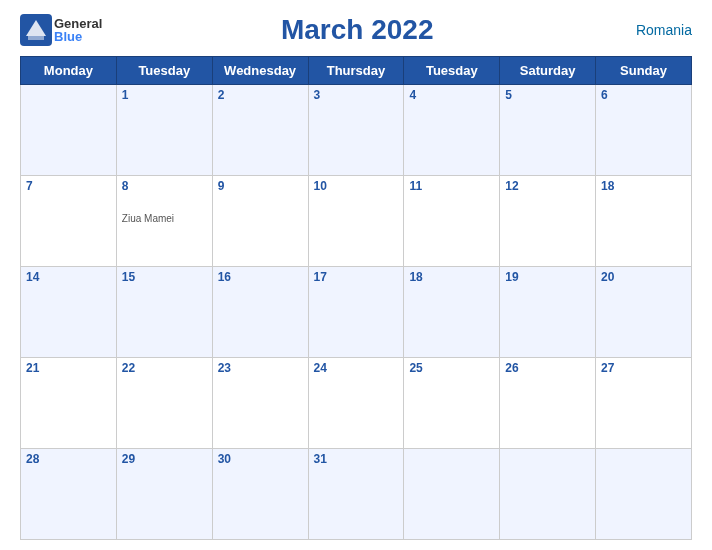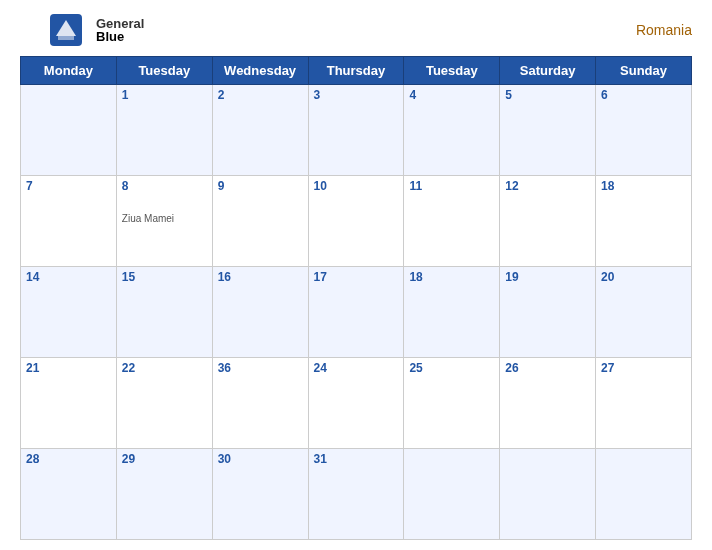--- a/index.html
+++ b/index.html
@@ -17,52 +17,51 @@
       width: 100%;
       display: flex;
       align-items: center;
       justify-content: space-between;
       margin-bottom: 6px;
       padding: 4px 0;
     }
     .logo {
       display: flex;
       align-items: center;
-      gap: 14px;
-      margin-left: 30px;
+      gap: 2px;
     }
     .logo-text {
       display: flex;
       flex-direction: column;
       line-height: 1;
     }
     .logo-general {
       font-size: 13px;
       font-weight: bold;
       color: #333;
     }
     .logo-blue {
       font-size: 13px;
       font-weight: bold;
-      color: #000000;
+      color: #3b82f6;
     }
     .logo-icon {
       width: 32px;
       height: 32px;
     }
     .title {
       font-size: 28px;
       font-weight: bold;
       color: #2255a4;
       text-align: center;
       flex: 1;
     }
     .country {
       font-size: 14px;
-      color: #a16207;
+      color: #0369a1;
       text-align: right;
       min-width: 80px;
     }
     .calendar {
       width: 100%;
       border-collapse: collapse;
       flex: 1;
       padding-left: 48px;
     }
     .calendar th {
@@ -111,20 +110,21 @@
     <svg class="logo-icon" viewBox="0 0 32 32">
       <rect width="32" height="32" rx="4" fill="#2255a4"></rect>
       <polygon points="16,6 26,22 6,22" fill="white" opacity="0.85"></polygon>
       <rect x="8" y="22" width="16" height="4" fill="white" opacity="0.5"></rect>
     </svg>
     <div class="logo-text">
       <span class="logo-general">General</span>
       <span class="logo-blue">Blue</span>
     </div>
   </div>
+  <div class="title">March 2022</div>
   <div class="country">Romania</div>
 </div>
 
 <table class="calendar">
   <thead>
     <tr>
       <th>Monday</th>
       <th>Tuesday</th>
       <th>Wednesday</th>
       <th>Thursday</th>
@@ -203,21 +203,21 @@
         </td>
       </tr>
       <tr>
         <td>
           <div class="day-num">21</div>
         </td>
         <td>
           <div class="day-num">22</div>
         </td>
         <td>
-          <div class="day-num">36</div>
+          <div class="day-num">23</div>
         </td>
         <td>
           <div class="day-num">24</div>
         </td>
         <td>
           <div class="day-num">25</div>
         </td>
         <td>
           <div class="day-num">26</div>
         </td>

